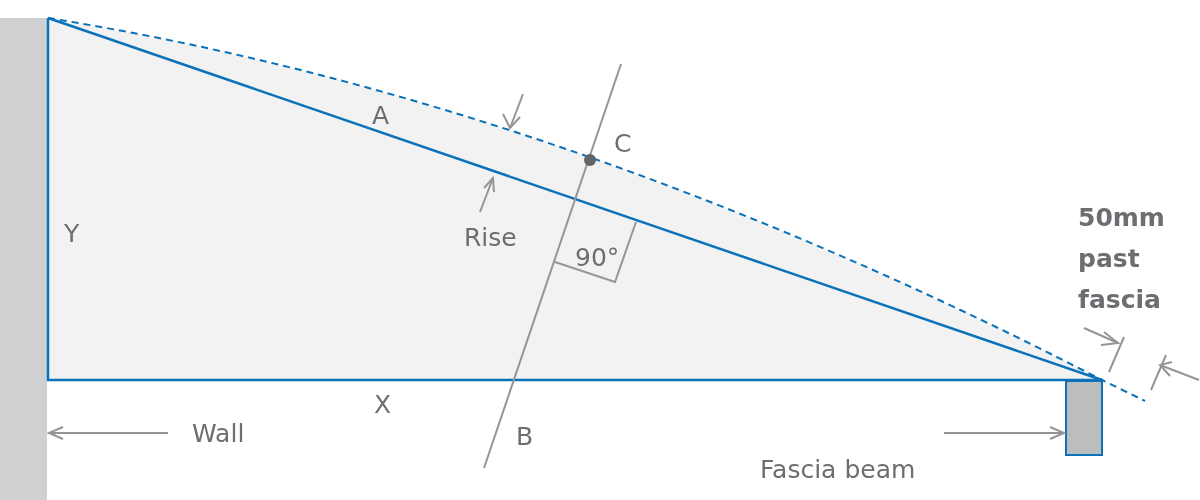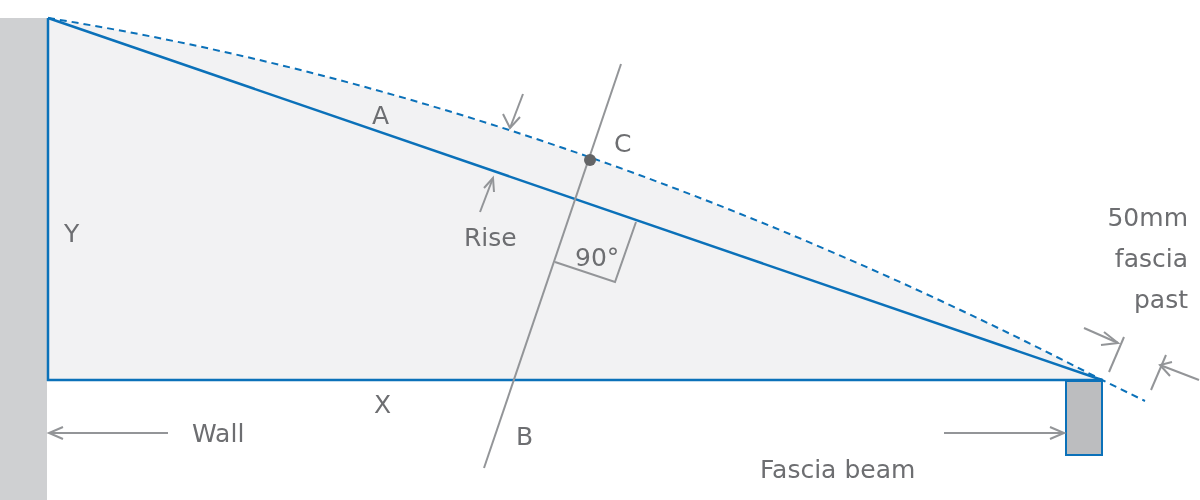--- a/index.html
+++ b/index.html
@@ -1,19 +1,19 @@
 <!DOCTYPE html>
 <html><head>
 <meta charset="utf-8">
 <style>
   html, body { margin: 0; padding: 0; background: #ffffff; }
   body { width: 1200px; height: 500px; overflow: hidden; position: relative; font-family: "Liberation Sans", "DejaVu Sans", sans-serif; }
   svg { position: absolute; left: 0; top: 0; }
   .lbl { position: absolute; color: #6d6e71; font-size: 25px; line-height: 1; white-space: nowrap; font-family: "DejaVu Sans", "Liberation Sans", sans-serif; }
-  .multi { position: absolute; color: #6d6e71; font-size: 25px; line-height: 41px; text-align: right; font-family: "DejaVu Sans", "Liberation Sans", sans-serif; }
+  .multi { position: absolute; color: #6d6e71; font-size: 25px; line-height: 41px; text-align: left; font-family: "DejaVu Sans", "Liberation Sans", sans-serif; font-weight: bold; }
 </style>
 </head>
 <body>
 
 <svg width="1200" height="500" viewBox="0 0 1200 500">
 
   <rect x="0" y="18" width="47" height="482" fill="#cfd0d2"></rect>
 
   <path d="M48,18 Q560,100 1102,380 L48,380 Z" fill="#f2f2f3"></path>
 
@@ -66,15 +66,15 @@
 <div class="lbl" style="left:64px; top:221px;">Y</div>
 <div class="lbl" style="left:464px; top:225px;">Rise</div>
 <div class="lbl" style="left:575px; top:245px;">90°</div>
 <div class="lbl" style="left:374px; top:392px;">X</div>
 <div class="lbl" style="left:516px; top:424px;">B</div>
 <div class="lbl" style="left:192px; top:421px;">Wall</div>
 <div class="lbl" style="left:760px; top:421px;margin-top:36px;">Fascia beam</div>
 
 <div class="multi" style="left:1078px; top:197px; width:110px;">
   <div>50mm</div>
+  <div>past</div>
   <div>fascia</div>
-  <div>past</div>
 </div>
 
 </body></html>

